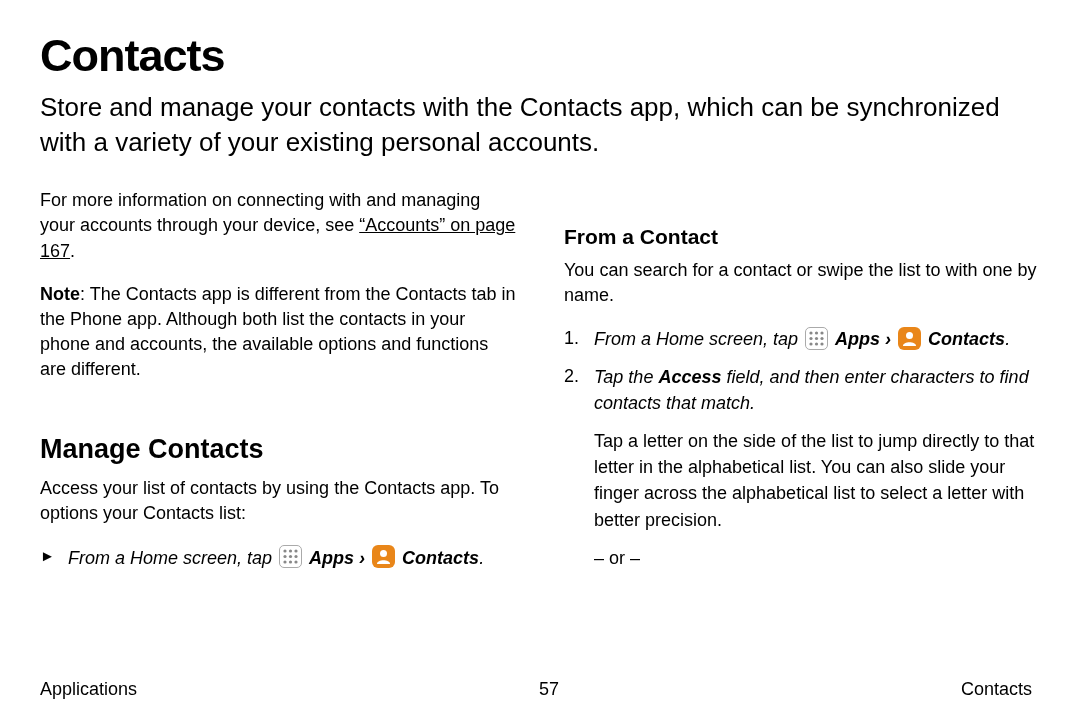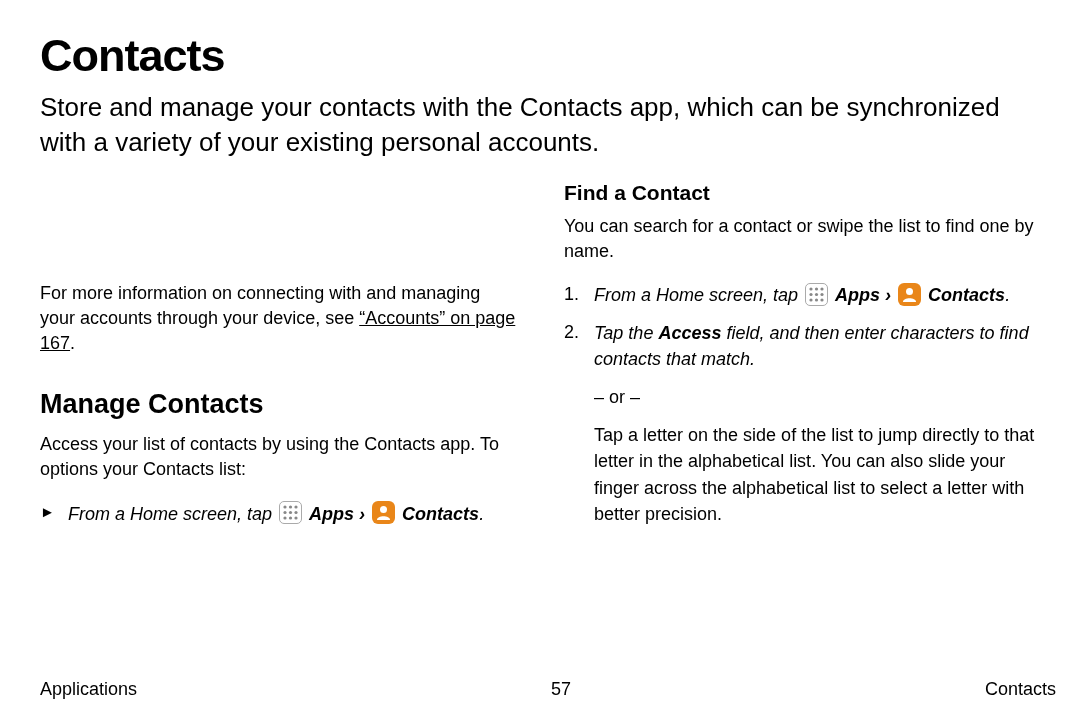--- a/index.html
+++ b/index.html
@@ -19,42 +19,42 @@
   .page-title {
     font-size: 45px;
     font-weight: 800;
     letter-spacing: -1px;
     margin-bottom: 8px;
     font-family: "Arial Black", Arial, sans-serif;
   }
   .intro {
     font-size: 26px;
     line-height: 1.35;
-    margin-bottom: 18px;
+    margin-bottom: 28px;
   }
   .columns {
     display: flex;
     gap: 48px;
     align-items: flex-end;
   }
   .col {
     width: 480px;
     font-size: 18px;
     line-height: 1.4;
   }
   .para {
     margin-bottom: 18px;
   }
   .link {
     text-decoration: underline;
   }
   .section-h1 {
     font-size: 27px;
     font-weight: 700;
-    margin-top: 30px;
+    margin-top: 48px;
     margin-bottom: 8px;
   }
   .section-h2 {
     font-size: 21px;
     font-weight: 700;
     margin-bottom: 6px;
   }
   .step-row {
     display: flex;
     align-items: flex-start;
@@ -109,41 +109,44 @@
     display: block;
     margin: 2px auto;
   }
   .bold {
     font-weight: 700;
   }
   .footer {
     position: absolute;
     bottom: 20px;
     left: 40px;
-    right: 24px;
+    right: 48px;
     display: flex;
     justify-content: space-between;
     font-size: 18px;
   }
 </style>
 </head>
 <body>
 
 <h1 class="page-title">Contacts</h1>
 
 <p class="intro">Store and manage your contacts with the Contacts app, which can be synchronized with a variety of your existing personal accounts.</p>
 
 <div class="columns">
 
   <div class="col">
 
     <p class="para">
       <span>For more information on connecting with and managing your accounts through your device, see </span><span class="link">“Accounts” on page 167</span><span>.</span>
     </p>
 
+    <p class="para">
+      <span class="bold">Note</span><span>: The Contacts app is different from the Contacts tab in the Phone app. Although both list the contacts in your phone and accounts, the available options and functions are different.</span>
+    </p>
 
     <h2 class="section-h1">Manage Contacts</h2>
 
     <p class="para">Access your list of contacts by using the Contacts app. To options your Contacts list:</p>
 
     <div class="step-row">
       <div class="step-bullet">►</div>
       <div class="step-content">
         <span>From a Home screen, tap </span><span class="app-icon"><svg width="17" height="17" viewBox="0 0 17 17">
               <g fill="#888">
@@ -165,23 +168,23 @@
               </g>
             </svg></span>
         <span class="bold">Contacts</span><span>.</span>
       </div>
     </div>
 
   </div>
 
   <div class="col">
 
-    <h3 class="section-h2">Find a Contact</h3>
-
-    <p class="para">You can search for a contact or swipe the list to find one by name.</p>
+    <h3 class="section-h2">From a Contact</h3>
+
+    <p class="para">You can search for a contact or swipe the list to with one by name.</p>
 
     <div class="step-row">
       <div class="step-num">1.</div>
       <div class="step-content">
         <span>From a Home screen, tap </span><span class="app-icon"><svg width="17" height="17" viewBox="0 0 17 17">
               <g fill="#888">
                 <circle cx="3" cy="3" r="1.6"></circle>
                 <circle cx="8.5" cy="3" r="1.6"></circle>
                 <circle cx="14" cy="3" r="1.6"></circle>
                 <circle cx="3" cy="8.5" r="1.6"></circle>
@@ -202,23 +205,23 @@
       </div>
     </div>
 
     <div class="step-row">
       <div class="step-num">2.</div>
       <div class="step-content">
         <span>Tap the </span><span class="bold">Access</span><span> field, and then enter characters to find contacts that match.</span>
       </div>
     </div>
 
+    <p class="step-indent">Tap a letter on the side of the list to jump directly to that letter in the alphabetical list. You can also slide your finger across the alphabetical list to select a letter with better precision.</p>
+
     <p class="step-indent">– or –</p>
-
-    <p class="step-indent">Tap a letter on the side of the list to jump directly to that letter in the alphabetical list. You can also slide your finger across the alphabetical list to select a letter with better precision.</p>
 
   </div>
 
 </div>
 
 <div class="footer">
   <span>Applications</span>
   <span>57</span>
   <span>Contacts</span>
 </div>

